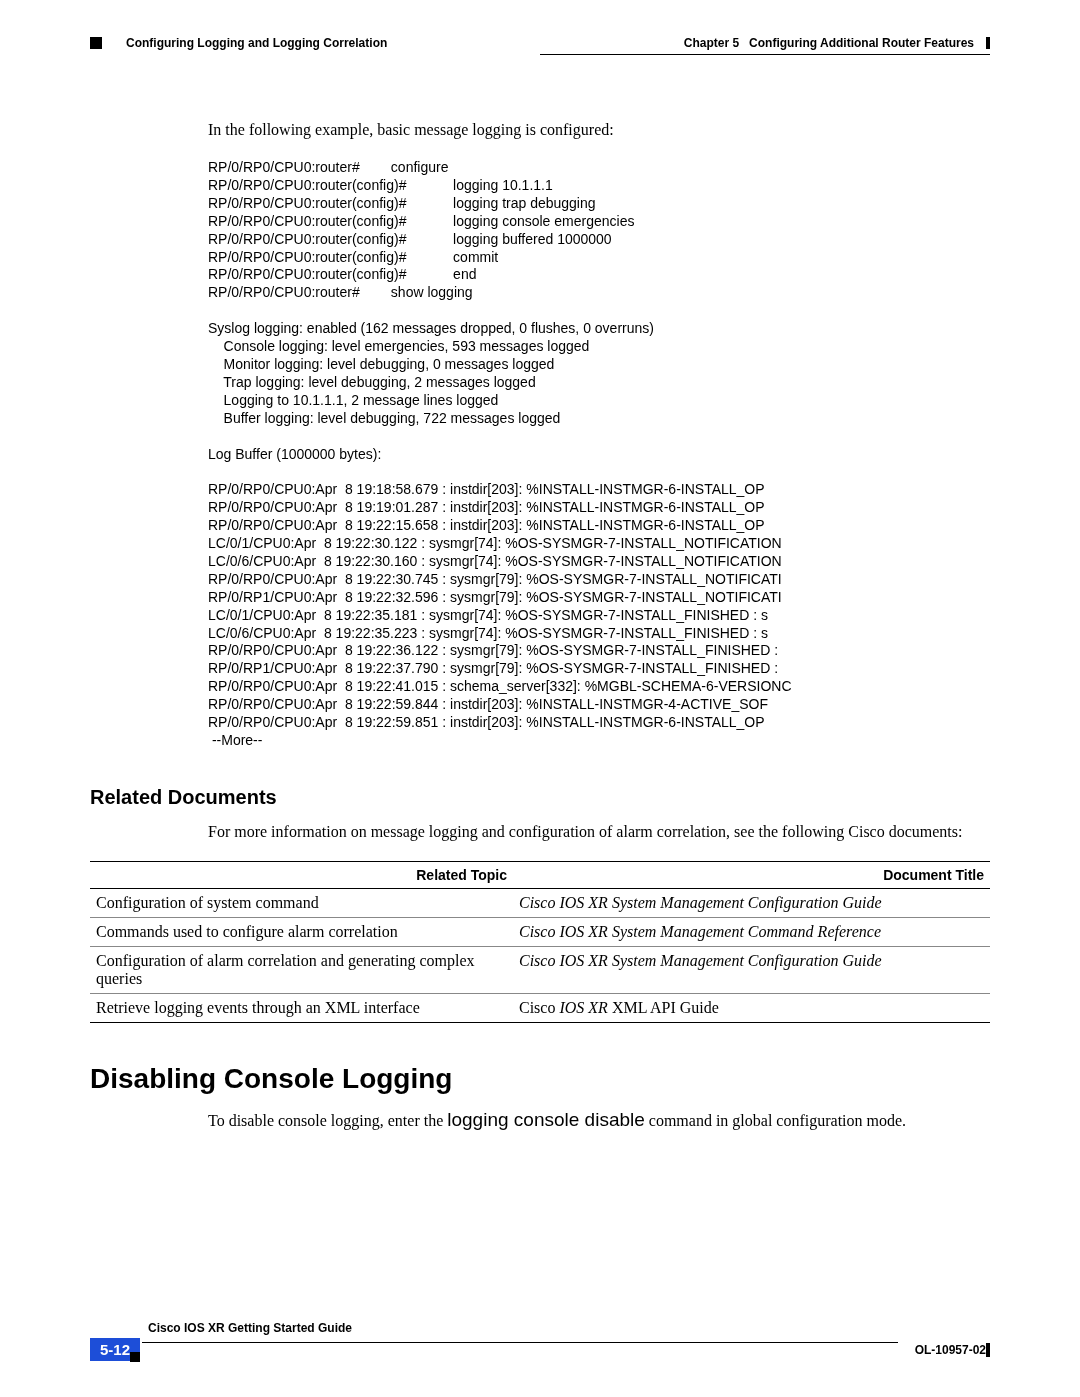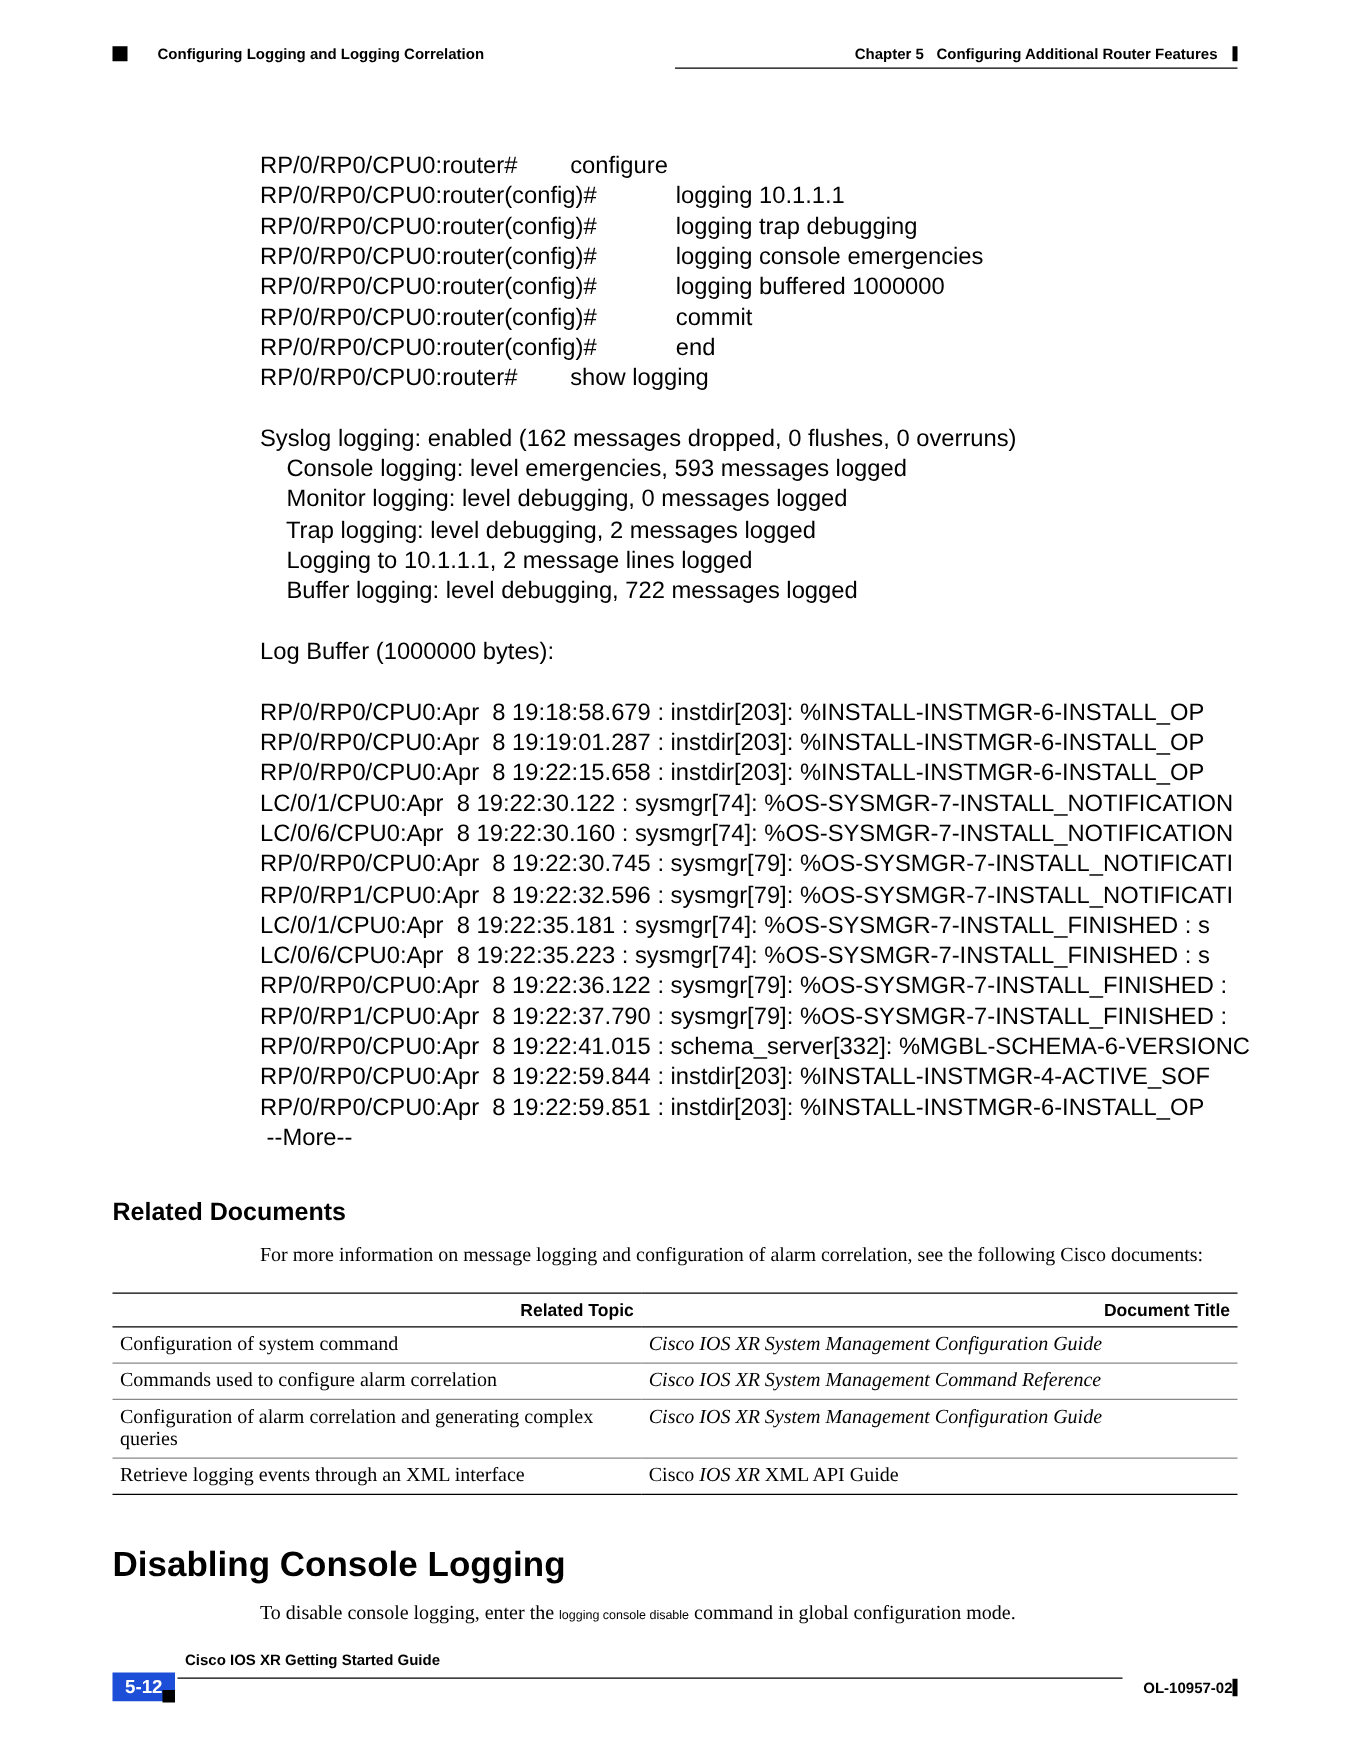--- a/index.html
+++ b/index.html
@@ -51,21 +51,21 @@
     }
     .content-indent {
       margin-left: 118px;
       margin-top: 65px;
     }
     .intro-text {
       font-size: 16px;
     }
     .code-block {
       font-family: Arial, Helvetica, sans-serif;
-      font-size: 19px;
+      font-size: 14px;
       line-height: 1.28;
       margin-top: 20px;
       white-space: pre;
     }
     .section-h2 {
       font-family: Arial, Helvetica, sans-serif;
       font-weight: bold;
       font-size: 20px;
       margin-top: 36px;
     }
@@ -103,21 +103,21 @@
       font-size: 28px;
       margin-top: 40px;
     }
     .section-body-disable {
       margin-left: 118px;
       margin-top: 14px;
       font-size: 16px;
     }
     .inline-code {
       font-family: Arial, Helvetica, sans-serif;
-      font-size: 10px;
+      font-size: 19px;
     }
     .footer {
       position: absolute;
       left: 90px;
       right: 90px;
       bottom: 36px;
     }
     .footer-title-row {
       font-family: Arial, Helvetica, sans-serif;
       font-weight: bold;
@@ -170,20 +170,21 @@
   </div>
   <div class="header-right">
     <span>Chapter 5</span>
     <span>Configuring Additional Router Features</span>
     <span class="end-bar"></span>
   </div>
   <div class="header-line"></div>
 </div>
 
 <div class="content-indent">
+  <p class="intro-text">In the following example, basic message logging is configured:</p>
   <div class="code-block">RP/0/RP0/CPU0:router#        configure
 RP/0/RP0/CPU0:router(config)#            logging 10.1.1.1
 RP/0/RP0/CPU0:router(config)#            logging trap debugging
 RP/0/RP0/CPU0:router(config)#            logging console emergencies
 RP/0/RP0/CPU0:router(config)#            logging buffered 1000000
 RP/0/RP0/CPU0:router(config)#            commit
 RP/0/RP0/CPU0:router(config)#            end
 RP/0/RP0/CPU0:router#        show logging
 
 Syslog logging: enabled (162 messages dropped, 0 flushes, 0 overruns)

